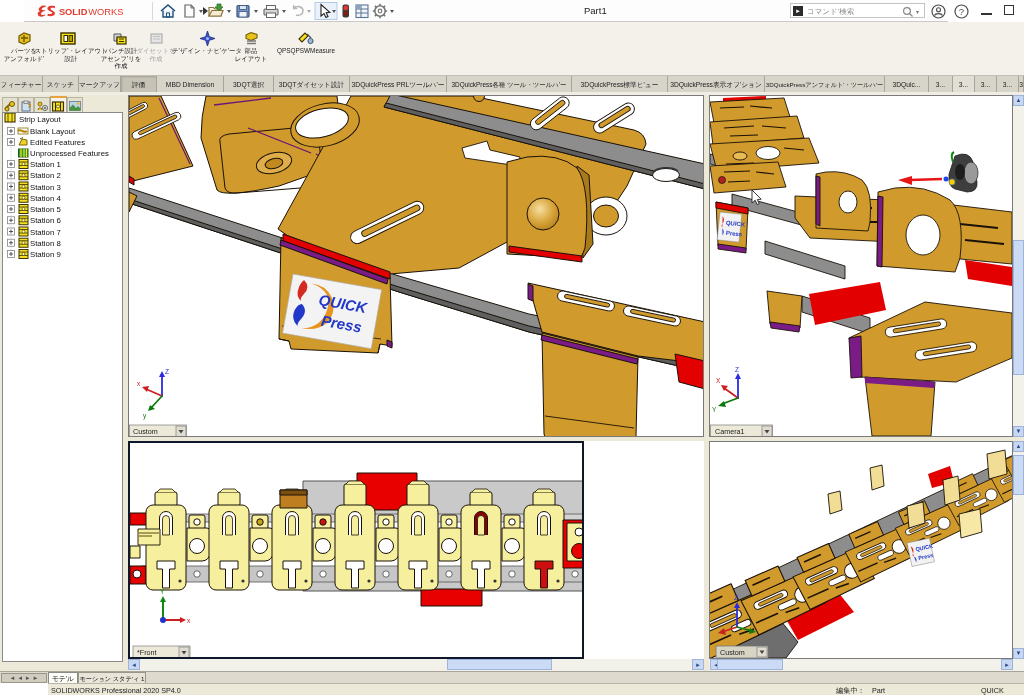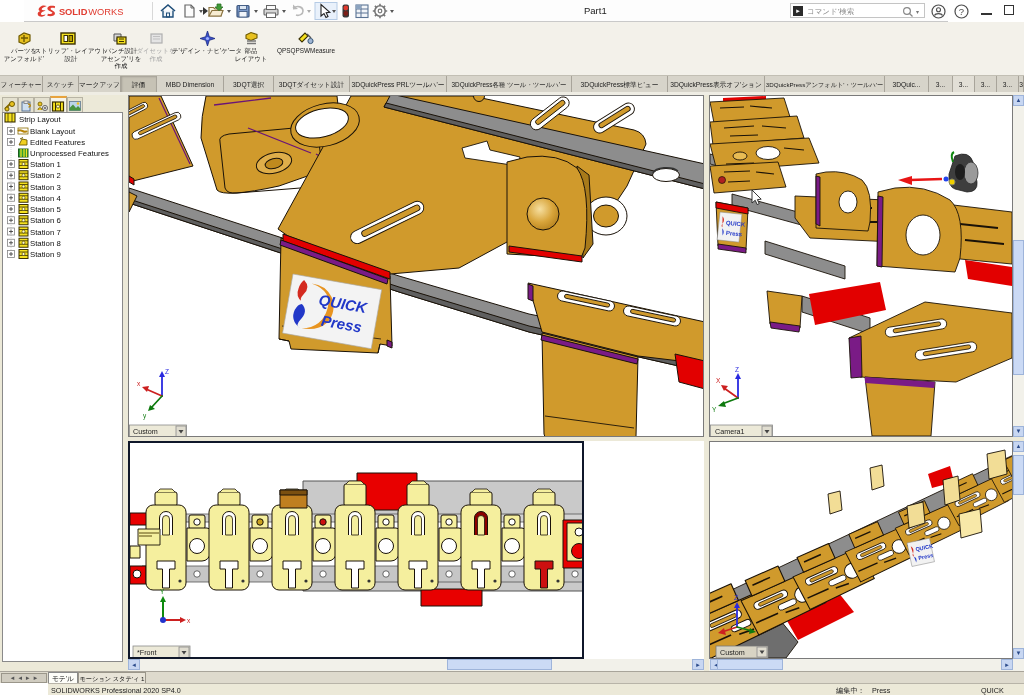--- a/index.html
+++ b/index.html
@@ -871,20 +871,20 @@
 </div>
 
 <div class="abs" style="left:0;top:671px;width:1024px;height:12px;background:#dedacd;border-top:1px solid #a8a49a;box-sizing:border-box;">
   <div class="abs" style="left:1px;top:1px;width:46px;height:10px;background:#d0ccc0;border:1px solid #9a968a;box-sizing:border-box;font-size:6px;color:#555;text-align:center;line-height:8px;">◄ ◄ ► ►</div>
   <div class="abs" style="left:48px;top:0;width:30px;height:12px;background:#fdfdf8;border:1px solid #8a8a8a;border-bottom:none;box-sizing:border-box;font-size:6.8px;text-align:center;line-height:11px;color:#111;">モテ'ル</div>
   <div class="abs" style="left:78px;top:0;width:68px;height:12px;background:#e8e4d8;border:1px solid #9a968a;border-bottom:none;box-sizing:border-box;font-size:6.2px;text-align:center;line-height:11px;color:#111;white-space:nowrap;overflow:hidden;">モーション スタテ'ィ 1</div>
 </div>
 
 <div class="abs" style="left:0;top:683px;width:1024px;height:23px;background:#ece9d8;border-top:1px solid #b8b4a8;box-sizing:border-box;margin-left:48px;">
   <div class="abs" style="left:3px;top:2px;font-size:7.2px;color:#222;">SOLIDWORKS Professional 2020 SP4.0</div>
-  <div class="abs" style="left:788px;top:2px;font-size:7.2px;color:#222;">編集中：　Press</div>
+  <div class="abs" style="left:788px;top:2px;font-size:7.2px;color:#222;">編集中：　Part</div>
   <div class="abs" style="left:933px;top:2px;font-size:7.2px;color:#222;">QUICK</div>
   <div class="abs" style="left:976px;top:2px;font-size:5.5px;color:#444;">▲</div>
   <svg class="abs" style="left:999px;top:1px;" width="13" height="10" viewBox="0 0 13 10">
       <path d="M1 5 C3.5 1.5 9.5 1.5 12 5 C9.5 8.5 3.5 8.5 1 5 Z" fill="none" stroke="#555" stroke-width="1"></path>
       <circle cx="6.5" cy="5" r="1.8" fill="none" stroke="#555" stroke-width="1"></circle>
     </svg>
 </div>
 
 </body></html>

